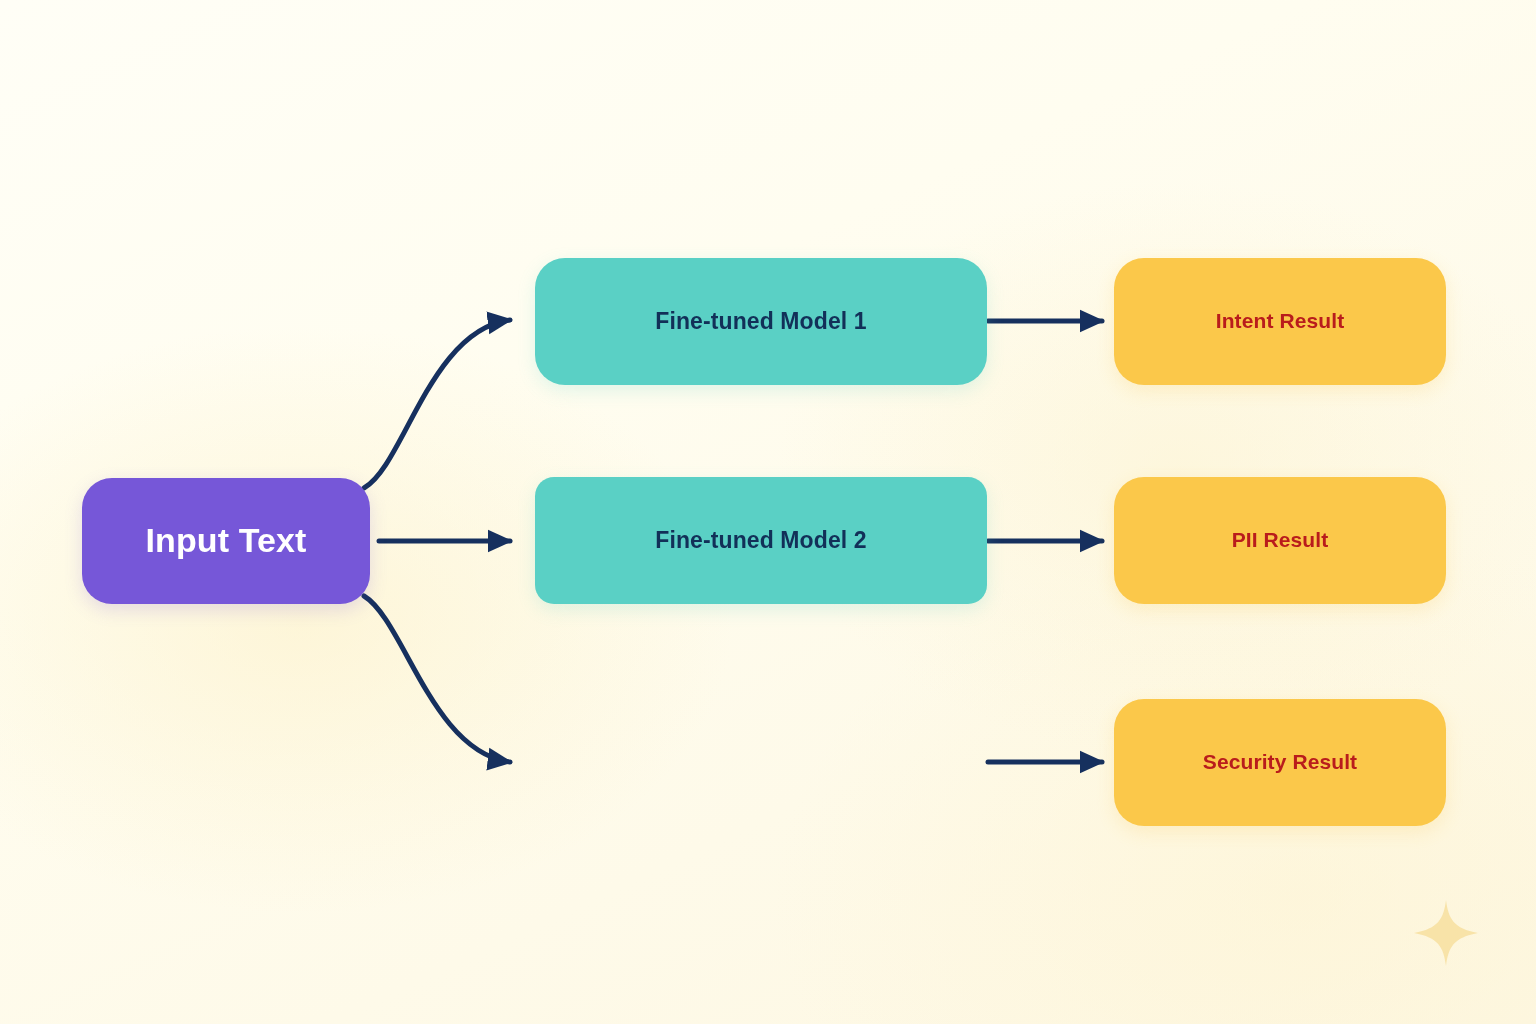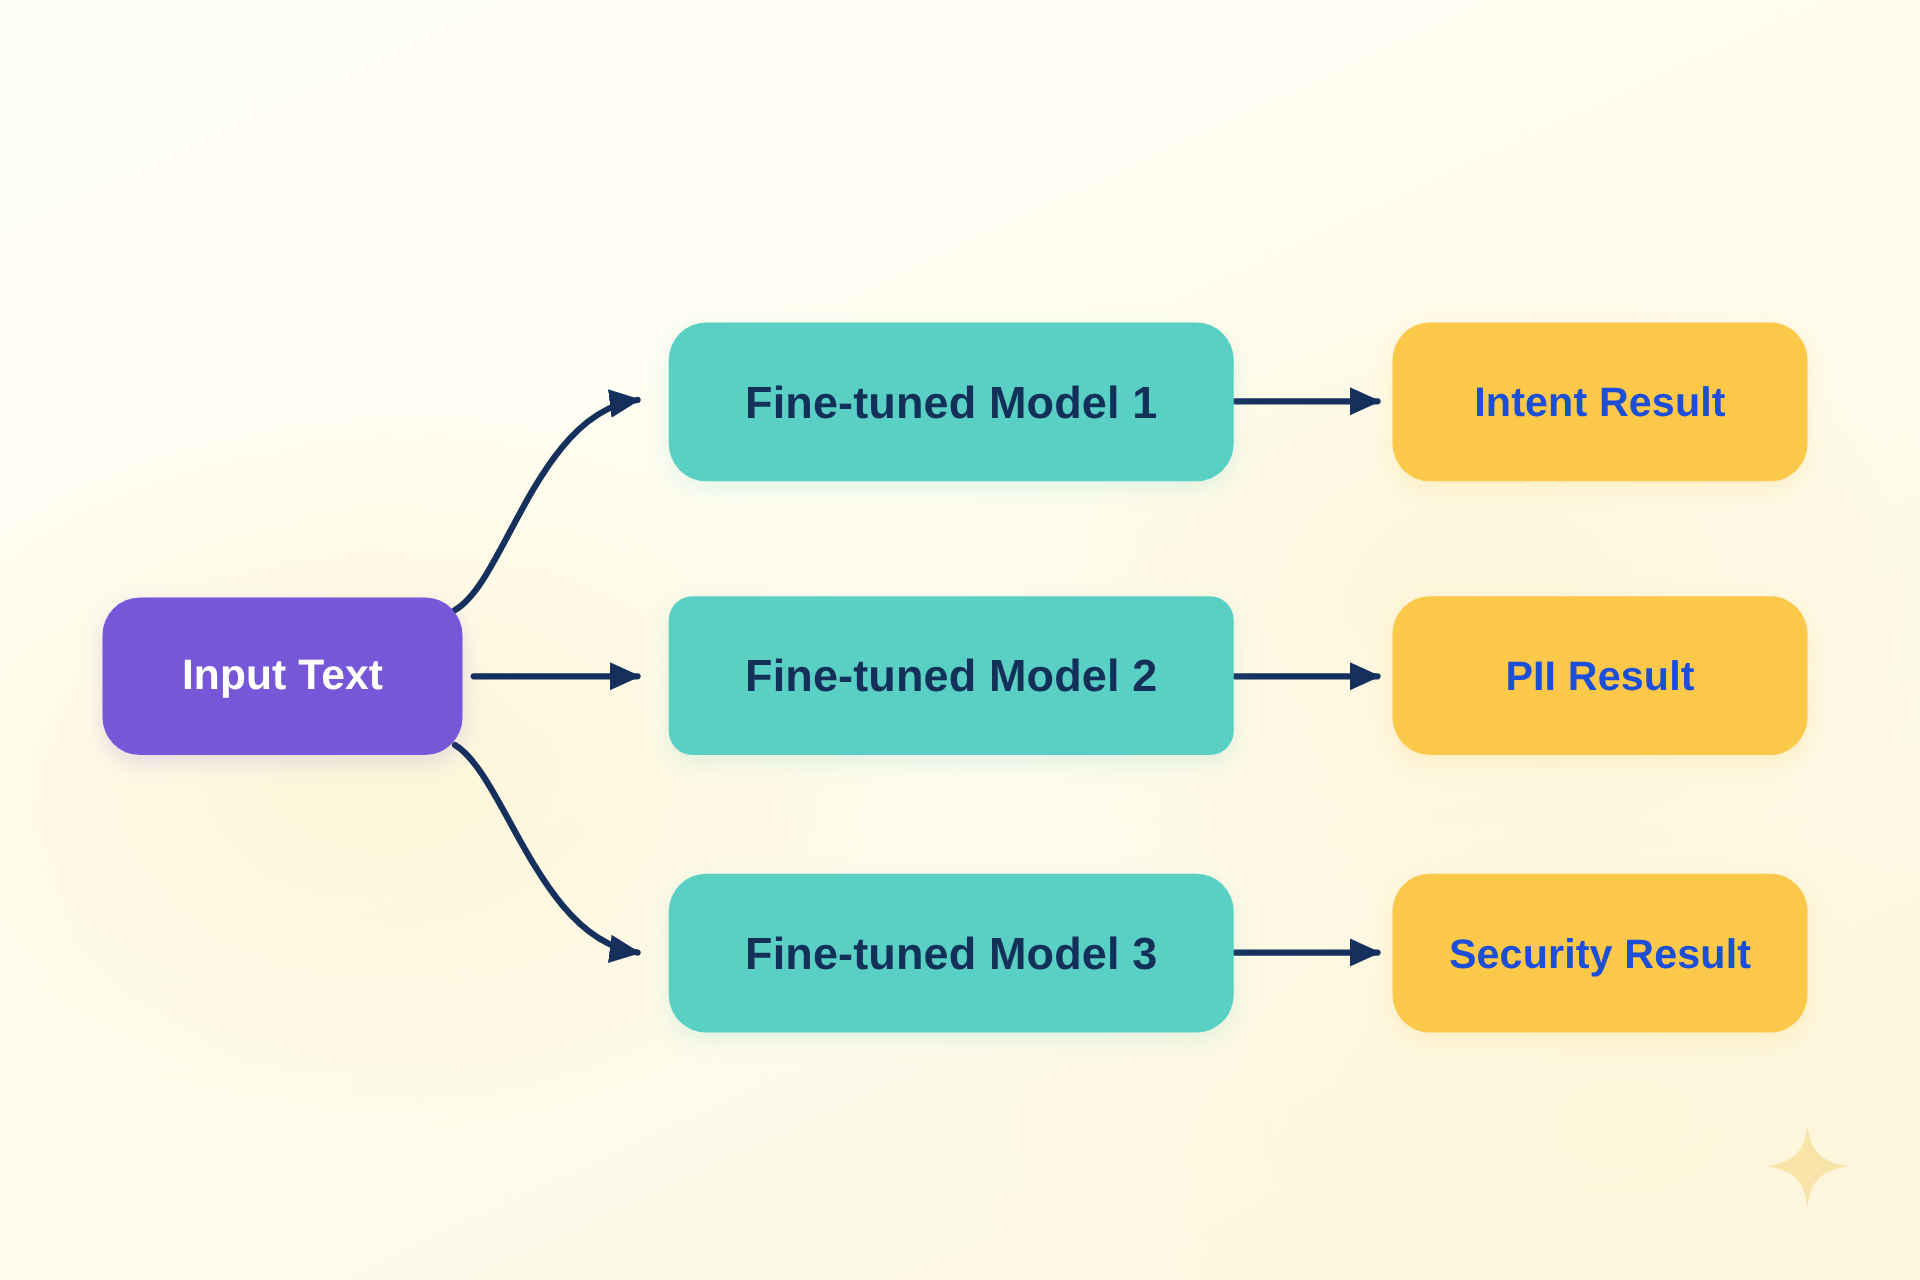--- a/index.html
+++ b/index.html
@@ -58,34 +58,34 @@
     font-size: 34px;
     border-radius: 30px;
     box-shadow: 0 6px 18px rgba(118,87,216,0.18);
   }
   .node-model {
     left: 535px;
     width: 452px;
     height: 127px;
     background: #5ad0c5;
     color: #123058;
-    font-size: 36px;
+    font-size: 23px;
     border-radius: 30px;
     box-shadow: 0 6px 18px rgba(90,208,197,0.18);
   }
   .node-model.m1 { top: 258px; }
   .node-model.m2 { top: 477px; border-radius: 19px; }
   .node-model.m3 { top: 699px; }
   .node-result {
     left: 1114px;
     width: 332px;
     height: 127px;
     background: #fbc84a;
-    color: #1d4ed8;
-    font-size: 33px;
+    color: #b91c1c;
+    font-size: 21px;
     border-radius: 30px;
     box-shadow: 0 6px 18px rgba(251,200,74,0.2);
   }
   .node-result.r1 { top: 258px; }
   .node-result.r2 { top: 477px; }
   .node-result.r3 { top: 699px; }
   #sparkle {
     position: absolute;
     left: 1412px;
     top: 898px;
@@ -124,23 +124,20 @@
   </div>
 
   <div class="node node-model m1">
     <span class="node-label">Fine-tuned Model 1</span>
   </div>
 
   <div class="node node-model m2">
     <span class="node-label">Fine-tuned Model 2</span>
   </div>
 
-  <div class="node node-model m3">
-    <span class="node-label">Fine-tuned Model 3</span>
-  </div>
 
   <div class="node node-result r1">
     <span class="node-label">Intent Result</span>
   </div>
 
   <div class="node node-result r3">
     <span class="node-label">Security Result</span>
   </div>
 
   <div class="node node-result r2">

